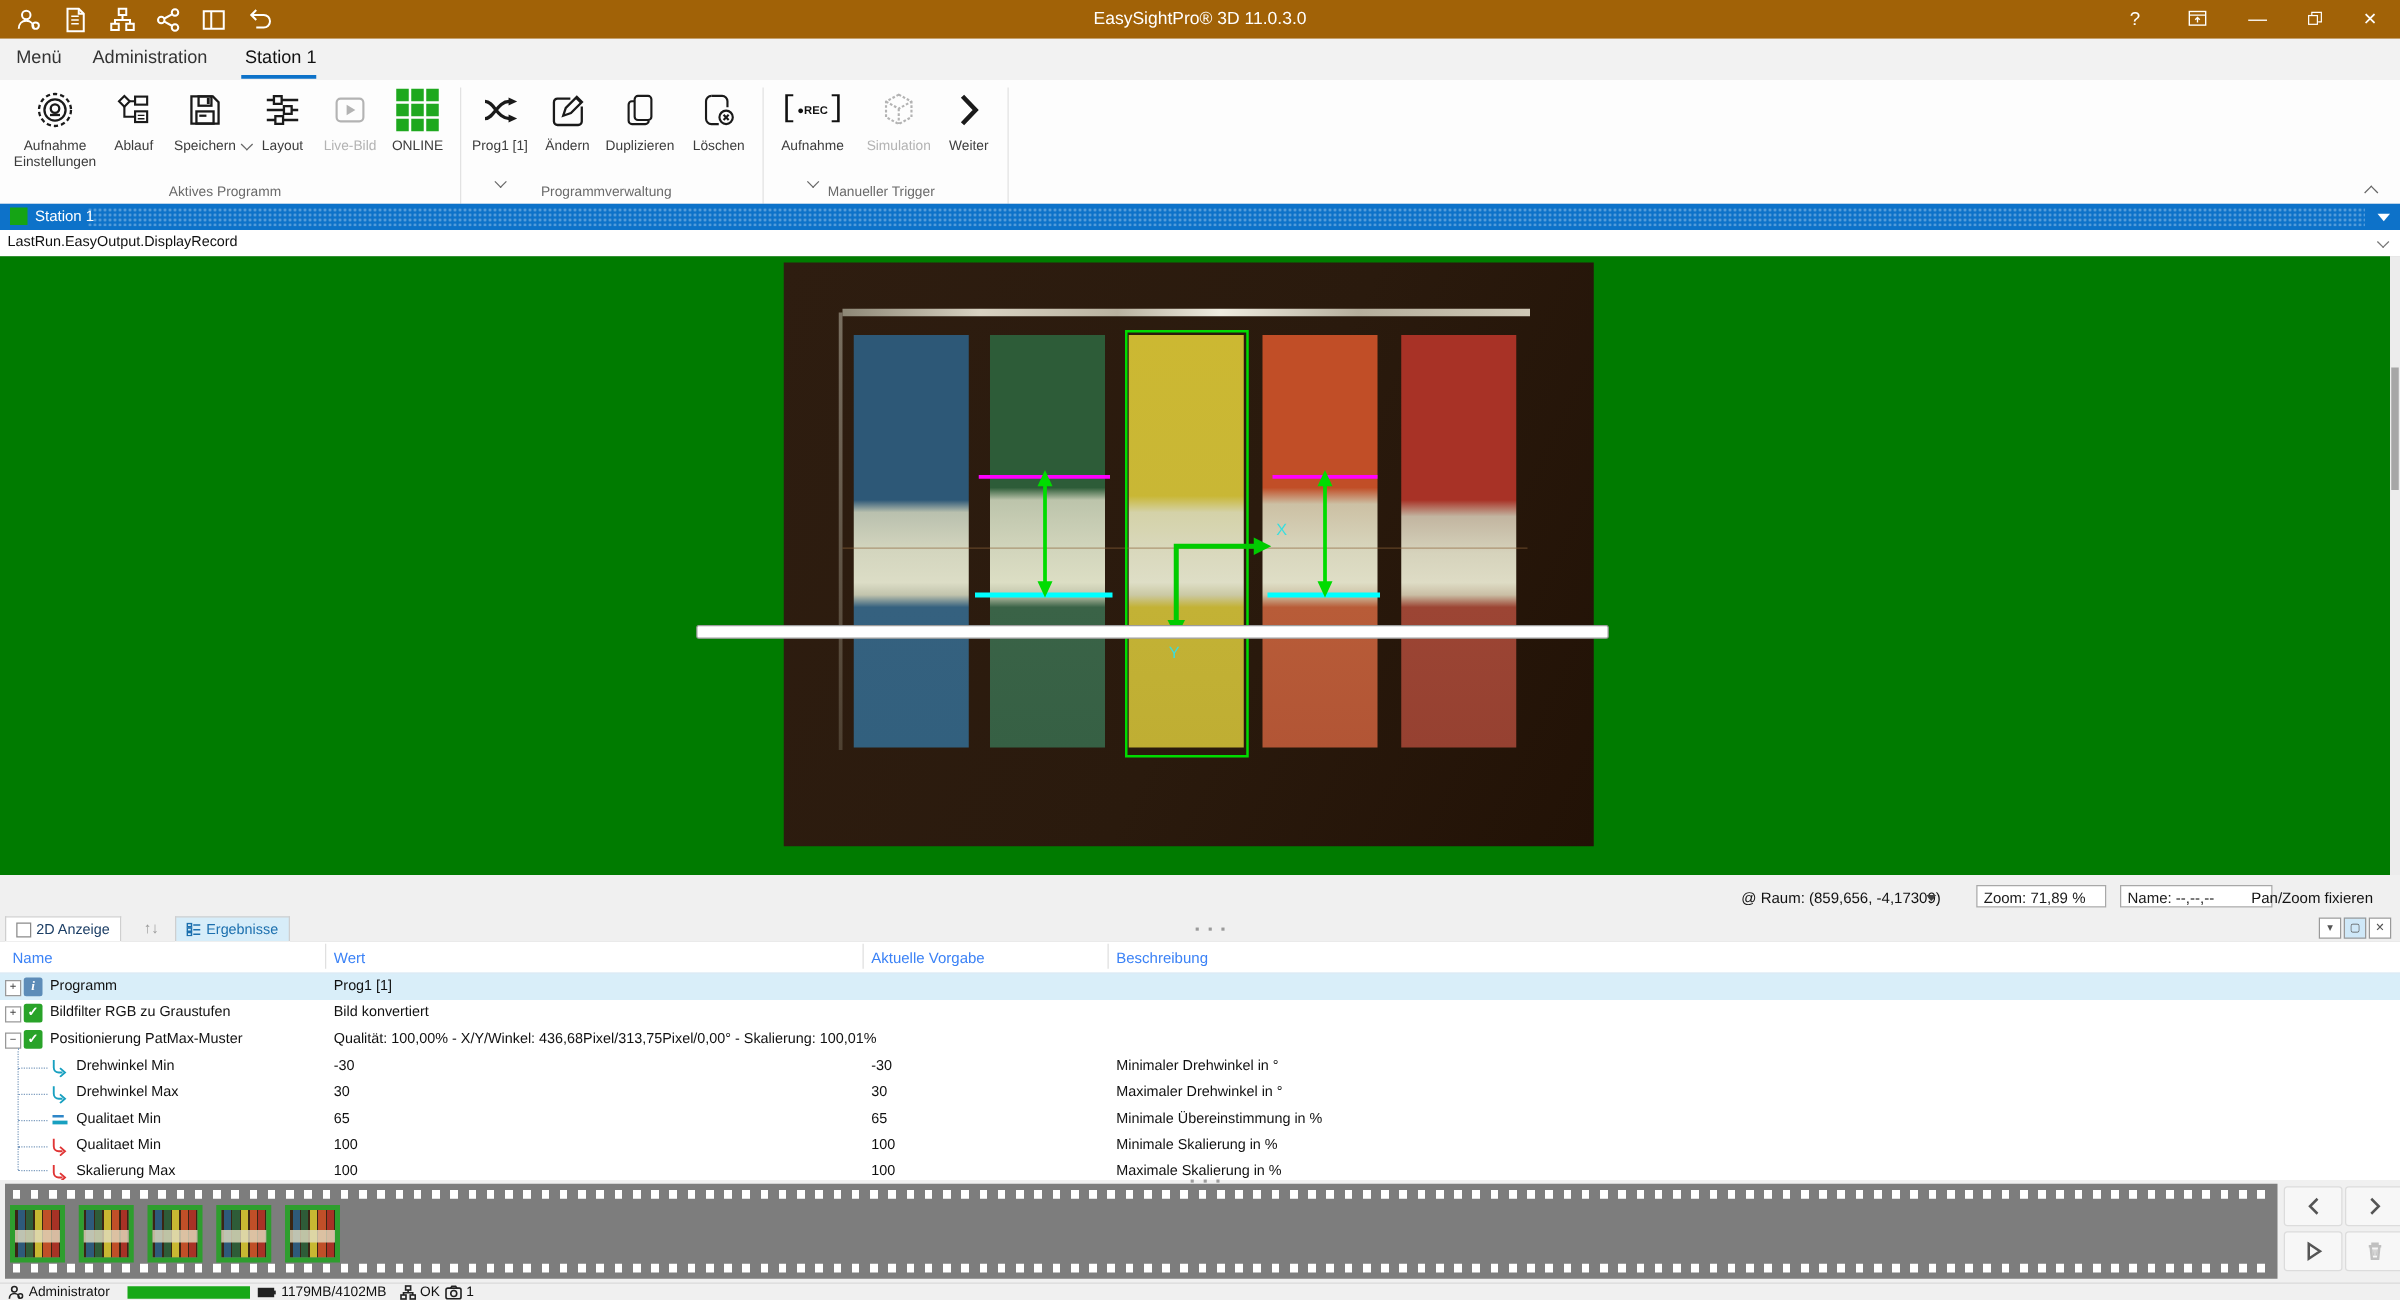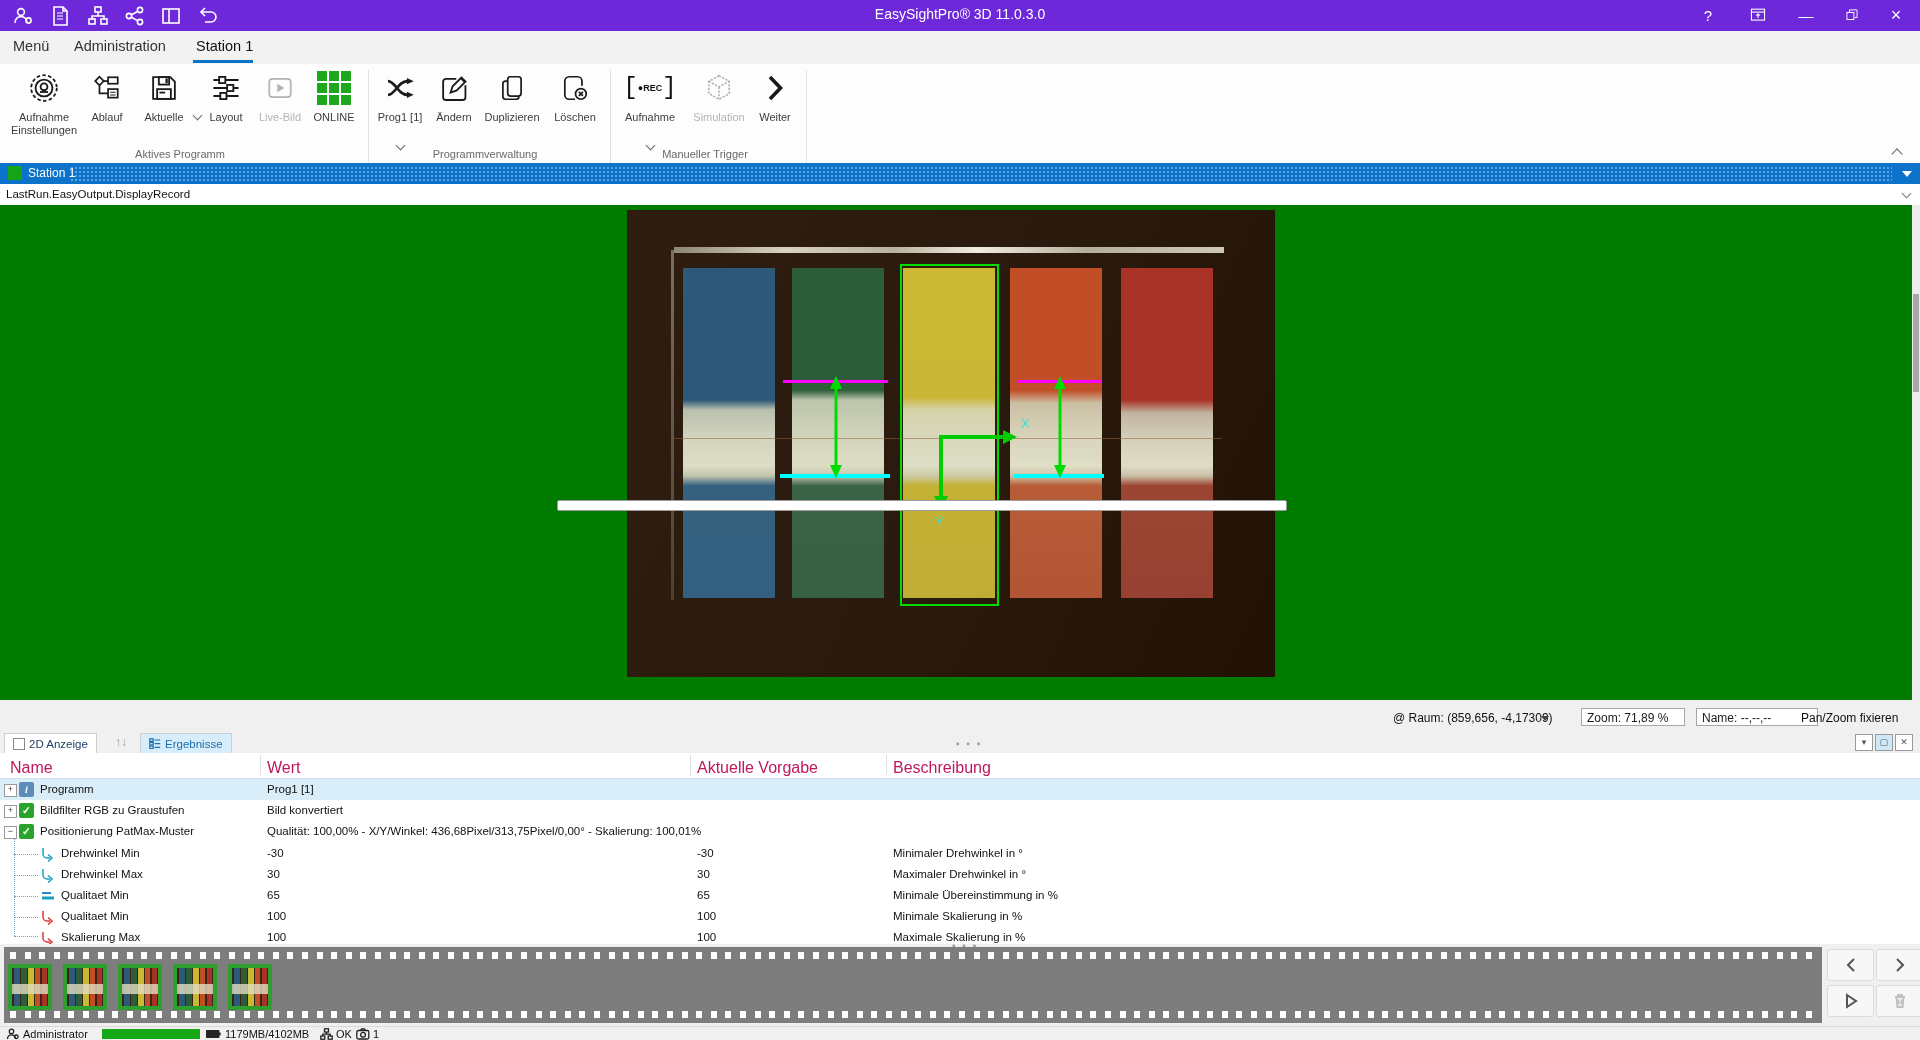--- a/index.html
+++ b/index.html
@@ -1,21 +1,21 @@
 <!DOCTYPE html>
 <html><head>
 <meta charset="utf-8">
 <style>
   html,body{margin:0;padding:0;background:#444;}
   #app{position:relative;width:1920px;height:1040px;background:#f0f0f0;overflow:hidden;
        font-family:"Liberation Sans",sans-serif;color:#1a1a1a;}
   .abs{position:absolute;}
   svg{display:block;}
   
-  #titlebar{left:0;top:0;width:1920px;height:31px;background:#6d28d9;}
+  #titlebar{left:0;top:0;width:1920px;height:31px;background:#a16207;}
   .tb-ic{position:absolute;top:5px;width:22px;height:22px;}
   .tb-ic svg{stroke:#fff;fill:none;stroke-width:1.6;}
   #title-text{position:absolute;top:6px;left:0;width:1920px;text-align:center;color:#fff;font-size:14px;}
   .winbtn{position:absolute;top:0;height:31px;width:40px;color:#fff;text-align:center;line-height:31px;font-size:15px;}
   
   #menubar{left:0;top:31px;width:1920px;height:33px;background:#f2f2f2;border-bottom:1px solid #e3e3e3;}
   .mtab{position:absolute;top:7px;font-size:14.5px;color:#333;}
   #tab-underline{position:absolute;left:193px;top:29px;width:60px;height:3px;background:#0d72c9;}
   
   #ribbon{left:0;top:64px;width:1920px;height:99px;background:#fdfdfd;border-bottom:1px solid #e0e0e0;}
@@ -71,21 +71,21 @@
   .ptab{position:absolute;top:1px;height:19px;font-size:11.5px;display:flex;align-items:center;gap:4px;
         padding:0 8px;border:1px solid #cfcfcf;border-bottom:none;}
   #tab-2d{left:4px;background:#fff;color:#1d3f66;}
   #tab-erg{left:140px;background:#d7edf9;color:#1b6fae;}
   .sq-ic{width:10px;height:10px;border:1px solid #8a8a8a;background:#fff;}
   .drag-dots{position:absolute;font-size:10px;color:#9a9a9a;letter-spacing:2px;}
   .minibtn{position:absolute;top:2px;width:16px;height:15px;border:1px solid #9a9a9a;background:#fff;
            font-size:9px;line-height:14px;text-align:center;color:#555;}
   
   #results{left:0;top:753px;width:1920px;height:191px;background:#fff;overflow:hidden;}
-  .th{position:absolute;top:6px;font-size:16px;color:#be185d;}
+  .th{position:absolute;top:6px;font-size:12px;color:#3b82f6;}
   .col-sep{position:absolute;top:2px;width:1px;height:20px;background:#e0e0e0;}
   #thead{position:absolute;left:0;top:0;width:1920px;height:25px;background:#fff;border-bottom:1px solid #cfe3f2;}
   .trow{position:absolute;left:0;width:1920px;height:21px;}
   .trow.sel{background:#d9eef9;}
   .cell{position:absolute;top:4px;font-size:11.5px;color:#111;white-space:nowrap;}
   .expander{position:absolute;left:4px;top:5px;width:11px;height:11px;border:1px solid #999;background:#fff;
             font-size:9px;line-height:9px;text-align:center;color:#444;}
   .rowico{position:absolute;top:3px;width:15px;height:15px;border-radius:2px;color:#fff;font-size:10.5px;
           line-height:15px;text-align:center;font-weight:bold;}
   .rowico.info{background:#5d8cb8;font-style:italic;font-family:"Liberation Serif",serif;}
@@ -216,21 +216,21 @@
     <div class="rbtn" style="left:134px;width:60px">
       <div class="ricon">
         <svg width="32" height="32" viewBox="0 0 28 28">
             <path d="M4.5 4.5h15l4 4v15h-19z"></path>
             <rect x="9.5" y="4.5" width="9" height="6.5"></rect>
             <rect x="15.3" y="5.6" width="2" height="4.2" fill="#1a1a1a" stroke="none"></rect>
             <rect x="8" y="15" width="12" height="8.5"></rect>
             <path d="M10 18h5"></path>
           </svg>
       </div>
-      <div class="rlabel">Aktuelle</div>
+      <div class="rlabel">Speichern</div>
       <span class="chev down" style="position:absolute;left:60px;top:44px"></span>
     </div>
 
     <div class="rbtn" style="left:198px;width:56px">
       <div class="ricon">
         <svg width="32" height="32" viewBox="0 0 28 28">
             <path d="M3 7h22M3 14h22M3 21h22"></path>
             <rect x="8" y="4.3" width="5.4" height="5.4" fill="#fdfdfd"></rect>
             <rect x="15" y="11.3" width="5.4" height="5.4" fill="#fdfdfd"></rect>
             <rect x="9" y="18.3" width="5.4" height="5.4" fill="#fdfdfd"></rect>

